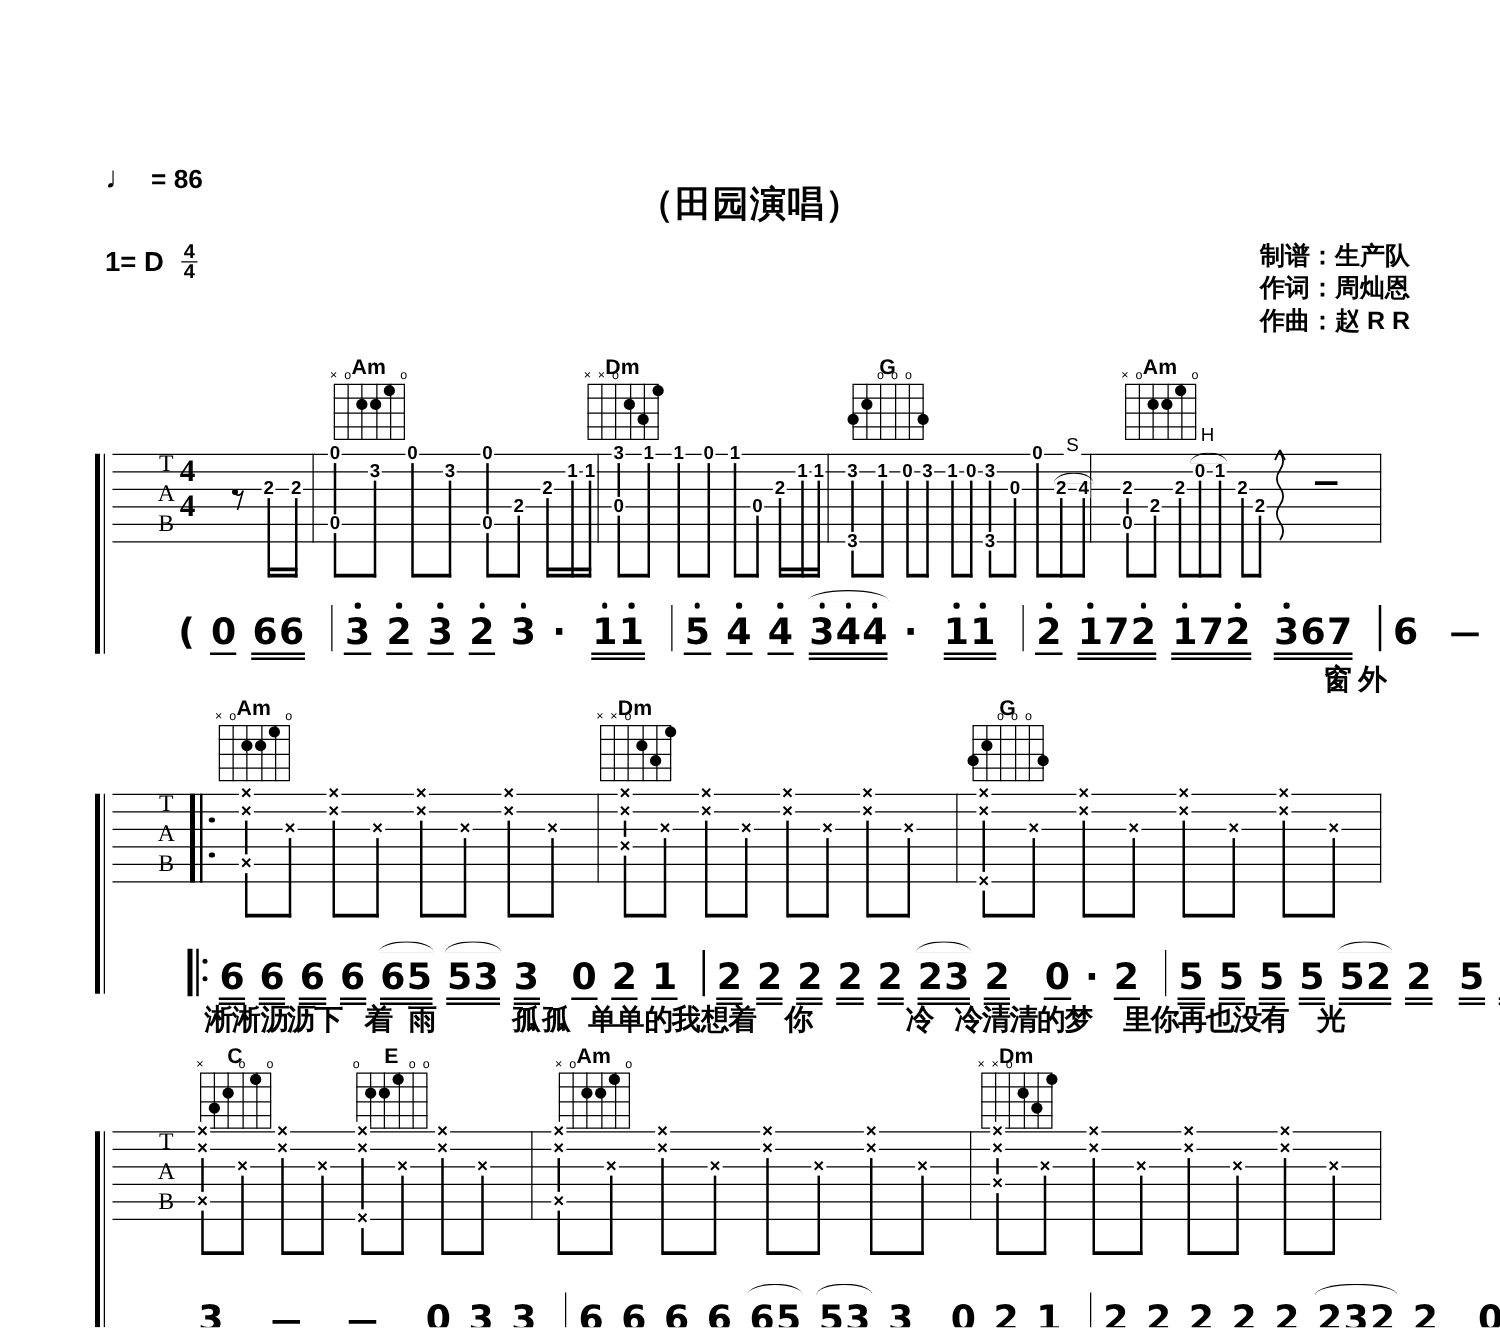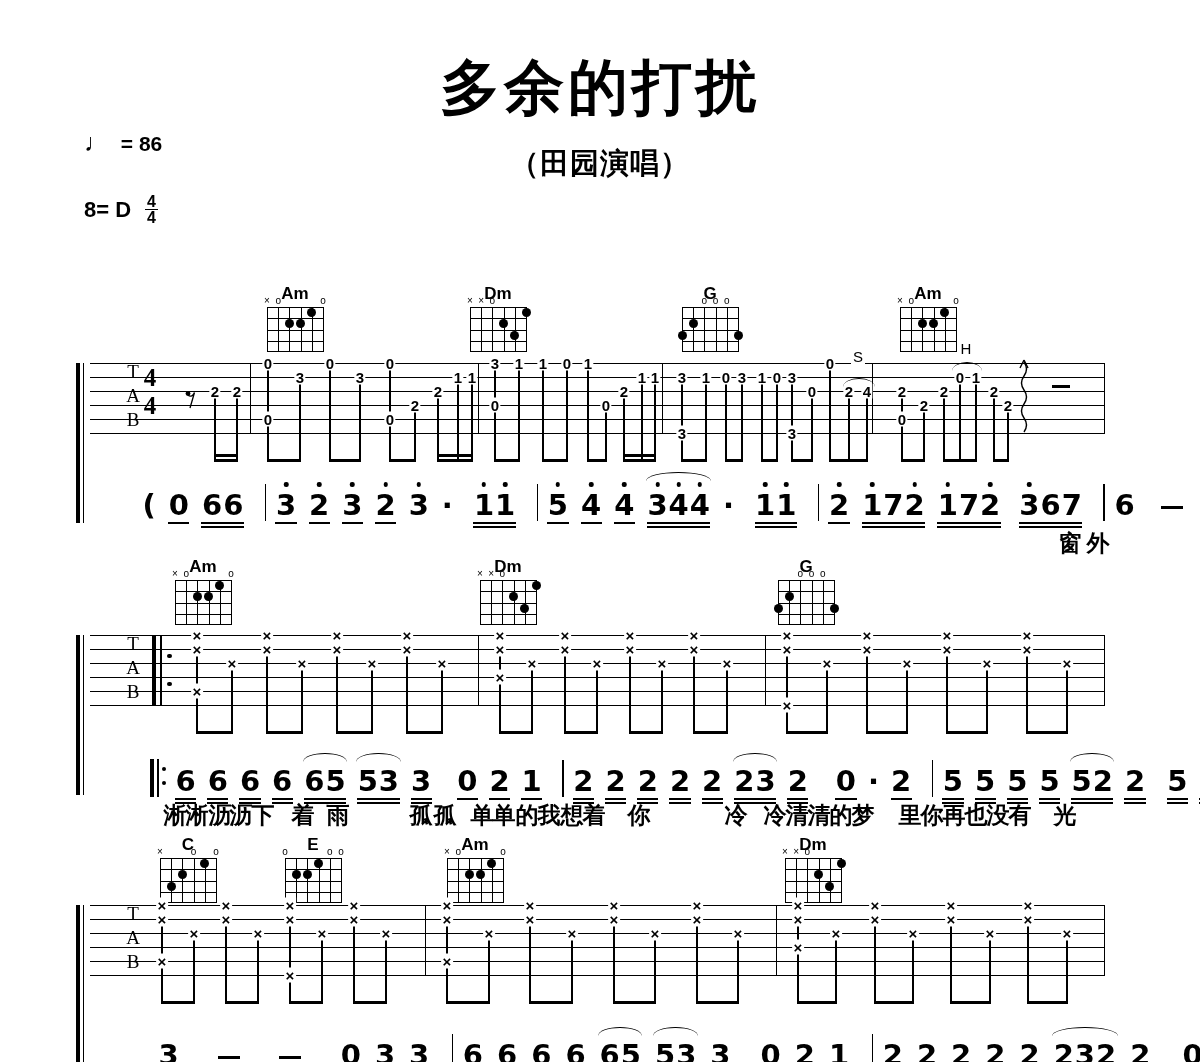--- a/index.html
+++ b/index.html
@@ -68,28 +68,32 @@
   svg{display:block}
 </style>
 </head>
 <body>
 
 <div id="page">
   <div class="hdr-tempo">
     <span class="nq">♩</span>
     <span>= 86</span>
   </div>
-  <div class="hdr-title">多余的打扰</div>
   <div class="hdr-subtitle">（田园演唱）</div>
   <div class="hdr-key">
-    <span>8= D</span>
+    <span>1= D</span>
     <span class="frac">
       <span class="ft">4</span>
       <span>4</span>
     </span>
+  </div>
+  <div class="hdr-credits">
+    <div>制谱：生产队</div>
+    <div>作词：周灿恩</div>
+    <div>作曲：赵 R R</div>
   </div>
   <div id="score">
       <div class="bracketA" style="position: absolute; left: 76px; top: 363px; width: 3.5px; height: 160px;"></div>
       <div class="bracketB" style="position: absolute; left: 83px; top: 363px; width: 1.3px; height: 160px;"></div>
       <div class="sline" style="position: absolute; left: 90px; top: 363px; width: 1015px; height: 1px;"></div>
       <div class="sline" style="position: absolute; left: 90px; top: 377px; width: 1015px; height: 1px;"></div>
       <div class="sline" style="position: absolute; left: 90px; top: 391px; width: 1015px; height: 1px;"></div>
       <div class="sline" style="position: absolute; left: 90px; top: 405px; width: 1015px; height: 1px;"></div>
       <div class="sline" style="position: absolute; left: 90px; top: 419px; width: 1015px; height: 1px;"></div>
       <div class="sline" style="position: absolute; left: 90px; top: 433px; width: 1015px; height: 1px;"></div>

